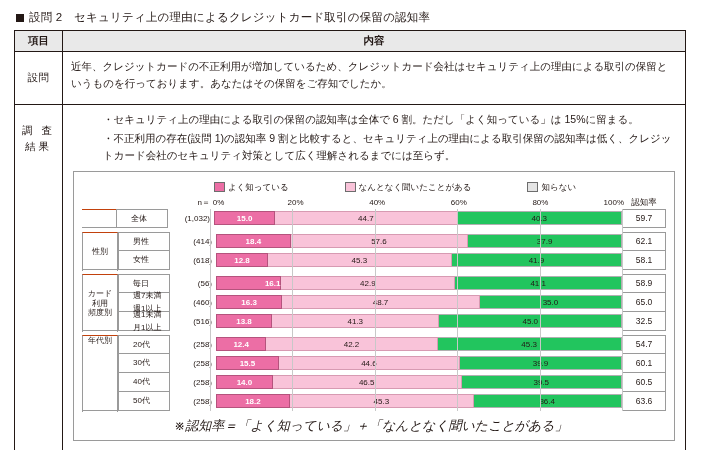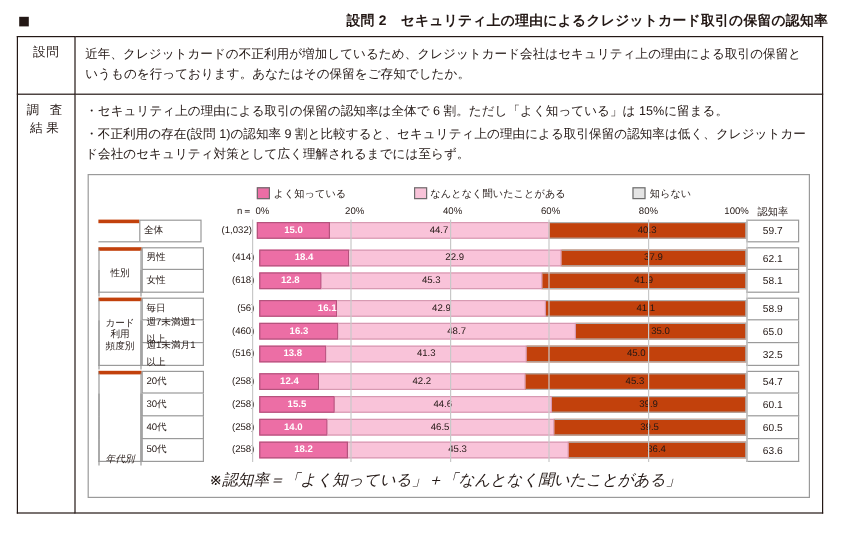--- a/index.html
+++ b/index.html
@@ -6,63 +6,63 @@
   body{
     width:704px;height:450px;
     background:#ffffff;
     font-family:"Liberation Sans","DejaVu Sans",sans-serif;
     color:#231815;
     -webkit-font-smoothing:antialiased;
   }
   .page{position:relative;width:704px;height:450px;box-sizing:border-box;padding:8px 14px 0 14px;}
 
   
-  .title{display:flex;align-items:center;font-size:11.5px;font-weight:bold;margin:2px 0 5px 2px;letter-spacing:.2px;justify-content:space-between;}
+  .title{display:flex;align-items:center;font-size:11.5px;font-weight:normal;margin:2px 0 5px 2px;letter-spacing:.2px;}
   .title .marker{width:8px;height:8px;background:#231815;margin-right:5px;display:inline-block;}
 
   
   table.main{border-collapse:collapse;width:672px;table-layout:fixed;}
   table.main td{border:1px solid #231815;vertical-align:top;}
   .hdr{background:#e9e9e9;text-align:center;font-size:10.5px;font-weight:bold;padding:3px 0;}
-  .lbl{width:48px;text-align:center;font-size:10.5px;padding:6px 2px;letter-spacing:.5px;line-height:1.5;}
+  .lbl{width:48px;text-align:center;font-size:10.5px;padding:18px 2px;letter-spacing:.5px;line-height:1.5;}
   .lbl.two{letter-spacing:3px;}
   .cell{padding:6px 8px;font-size:10.5px;line-height:1.65;}
   .cell p{margin:0 0 2px 0;}
-  .cell .bullet{text-indent:0;padding-left:0;}
+  .cell .bullet{text-indent:0;padding-left:0;margin-left:32px;}
 
   
   .chartbox{border:1px solid #9a9a9a;margin:6px 2px 6px 2px;padding:6px 8px 4px 8px;background:#fff;position:relative;}
   .legend{display:flex;justify-content:center;align-items:center;gap:14px;font-size:8.5px;margin:2px 0 3px 0;}
   .legend .li{display:flex;align-items:center;gap:3px;padding-left:42px;}
   .sw{width:9px;height:8px;border:1px solid #6d6d6d;display:inline-block;}
   .sw.a{background:#ec6ea5;}
   .sw.b{background:#f9c3d9;}
   .sw.c{background:#e4e4e4;}
 
   .axis-row{display:flex;font-size:8px;color:#231815;height:12px;align-items:flex-end;}
   .axis-n{width:128px;text-align:right;padding-right:4px;font-size:8px;}
   .axis-scale{flex:1;position:relative;height:12px;}
   .axis-scale span{position:absolute;bottom:0;transform:translateX(-50%);font-size:8px;}
   .axis-rate{width:44px;text-align:center;font-size:8.5px;}
 
   .rows{position:relative;}
   .row{display:flex;align-items:stretch;height:19px;}
   .grp{width:34px;border-left:1px solid #9a9a9a;border-right:1px solid #9a9a9a;display:flex;align-items:center;justify-content:center;text-align:center;font-size:8px;line-height:1.15;}
-  .grp.top{border-top:3px solid #c2410c;}
+  .grp.top{border-top:1px solid #c2410c;}
   .grp.bot{border-bottom:1px solid #9a9a9a;}
   .grp.blank{border-left:none;border-right:none;}
-  .nm{width:52px;border:1px solid #9a9a9a;border-top:none;display:flex;align-items:center;padding-left:3px;font-size:8px;box-sizing:border-box;}
+  .nm{width:52px;border:1px solid #9a9a9a;border-top:none;display:flex;align-items:center;padding-left:14px;font-size:8px;box-sizing:border-box;}
   .nm.first{border-top:1px solid #9a9a9a;}
   .nv{width:42px;display:flex;align-items:center;justify-content:flex-end;padding-right:4px;font-size:8px;}
   .bars{flex:1;position:relative;display:flex;align-items:center;}
   .barwrap{position:relative;width:100%;height:14px;display:flex;}
   .seg{height:14px;box-sizing:border-box;display:flex;align-items:center;justify-content:center;font-size:8px;}
   .seg1{background:#ec6ea5;border:1px solid #b5537d;color:#fff;font-weight:bold;}
   .seg2{background:#f9c3d9;border:1px solid #d79ab2;border-left:none;}
-  .seg3{background:#c2410c;border:1px solid #b0b0b0;border-left:none;}
+  .seg3{background:#22c55e;border:1px solid #b0b0b0;border-left:none;}
   .rate{width:44px;border:1px solid #9a9a9a;border-top:none;display:flex;align-items:center;justify-content:center;font-size:8.5px;box-sizing:border-box;}
   .rate.first{border-top:1px solid #9a9a9a;}
   .spacer{height:4px;}
 
   .gridlines{position:absolute;top:0;left:0;right:0;bottom:0;pointer-events:none;}
   .gl{position:absolute;top:0;bottom:0;width:1px;background:#c8c8c8;}
 
   .note{text-align:center;font-size:13px;margin:4px 6px 0 0;font-style:italic;}
 </style>
 </head>
@@ -74,20 +74,24 @@
     <span class="marker"></span>
     <span>設問 2　セキュリティ上の理由によるクレジットカード取引の保留の認知率</span>
   </div>
 
   <table class="main">
     <colgroup>
         <col style="width:48px">
         <col>
       </colgroup>
     <tbody>
+        <tr>
+      <td class="hdr">項目</td>
+      <td class="hdr">内容</td>
+    </tr>
     <tr>
       <td class="lbl">設問</td>
       <td class="cell">近年、クレジットカードの不正利用が増加しているため、クレジットカード会社はセキュリティ上の理由による取引の保留というものを行っております。あなたはその保留をご存知でしたか。</td>
     </tr>
     <tr>
       <td class="lbl two">
         <div>調 査</div>
         <div>結果</div>
       </td>
       <td class="cell">
@@ -141,21 +145,21 @@
                 <div class="spacer"></div>
                 <div class="row">
                   <div class="grp top" style="height: 38px; position: relative; align-self: flex-start; flex-direction: column; justify-content: center;">
                     <div>性別</div>
                   </div>
                   <div class="nm first">男性</div>
                   <div class="nv">(414)</div>
                   <div class="bars">
                     <div class="barwrap">
                       <div class="seg seg1" style="width: 18.4%;">18.4</div>
-                      <div class="seg seg2" style="width: 43.7%;">22.9</div>
+                      <div class="seg seg2" style="width: 43.7%;">57.6</div>
                       <div class="seg seg3" style="width: 37.9%;">37.9</div>
                     </div>
                   </div>
                   <div class="rate first">62.1</div>
                 </div>
                 <div class="row">
                   <div style="width: 34px; border-left: 1px solid rgb(154, 154, 154); border-right: 1px solid rgb(154, 154, 154); border-bottom: 1px solid rgb(154, 154, 154);"></div>
                   <div class="nm">女性</div>
                   <div class="nv">(618)</div>
                   <div class="bars">
@@ -206,21 +210,21 @@
                     <div class="barwrap">
                       <div class="seg seg1" style="width: 13.8%;">13.8</div>
                       <div class="seg seg2" style="width: 41.3%;">41.3</div>
                       <div class="seg seg3" style="width: 45%;">45.0</div>
                     </div>
                   </div>
                   <div class="rate">32.5</div>
                 </div>
                 <div class="spacer"></div>
                 <div class="row">
-                  <div class="grp top" style="height: 76px; position: relative; align-self: flex-start; flex-direction: column; justify-content: flex-end; font-style: italic;">
+                  <div class="grp top" style="height: 76px; position: relative; align-self: flex-start; flex-direction: column; justify-content: flex-start;">
                     <div>年代別</div>
                   </div>
                   <div class="nm first">20代</div>
                   <div class="nv">(258)</div>
                   <div class="bars">
                     <div class="barwrap">
                       <div class="seg seg1" style="width: 12.4%;">12.4</div>
                       <div class="seg seg2" style="width: 42.2%; text-align: center;">42.2</div>
                       <div class="seg seg3" style="width: 45.3%;">45.3</div>
                     </div>

